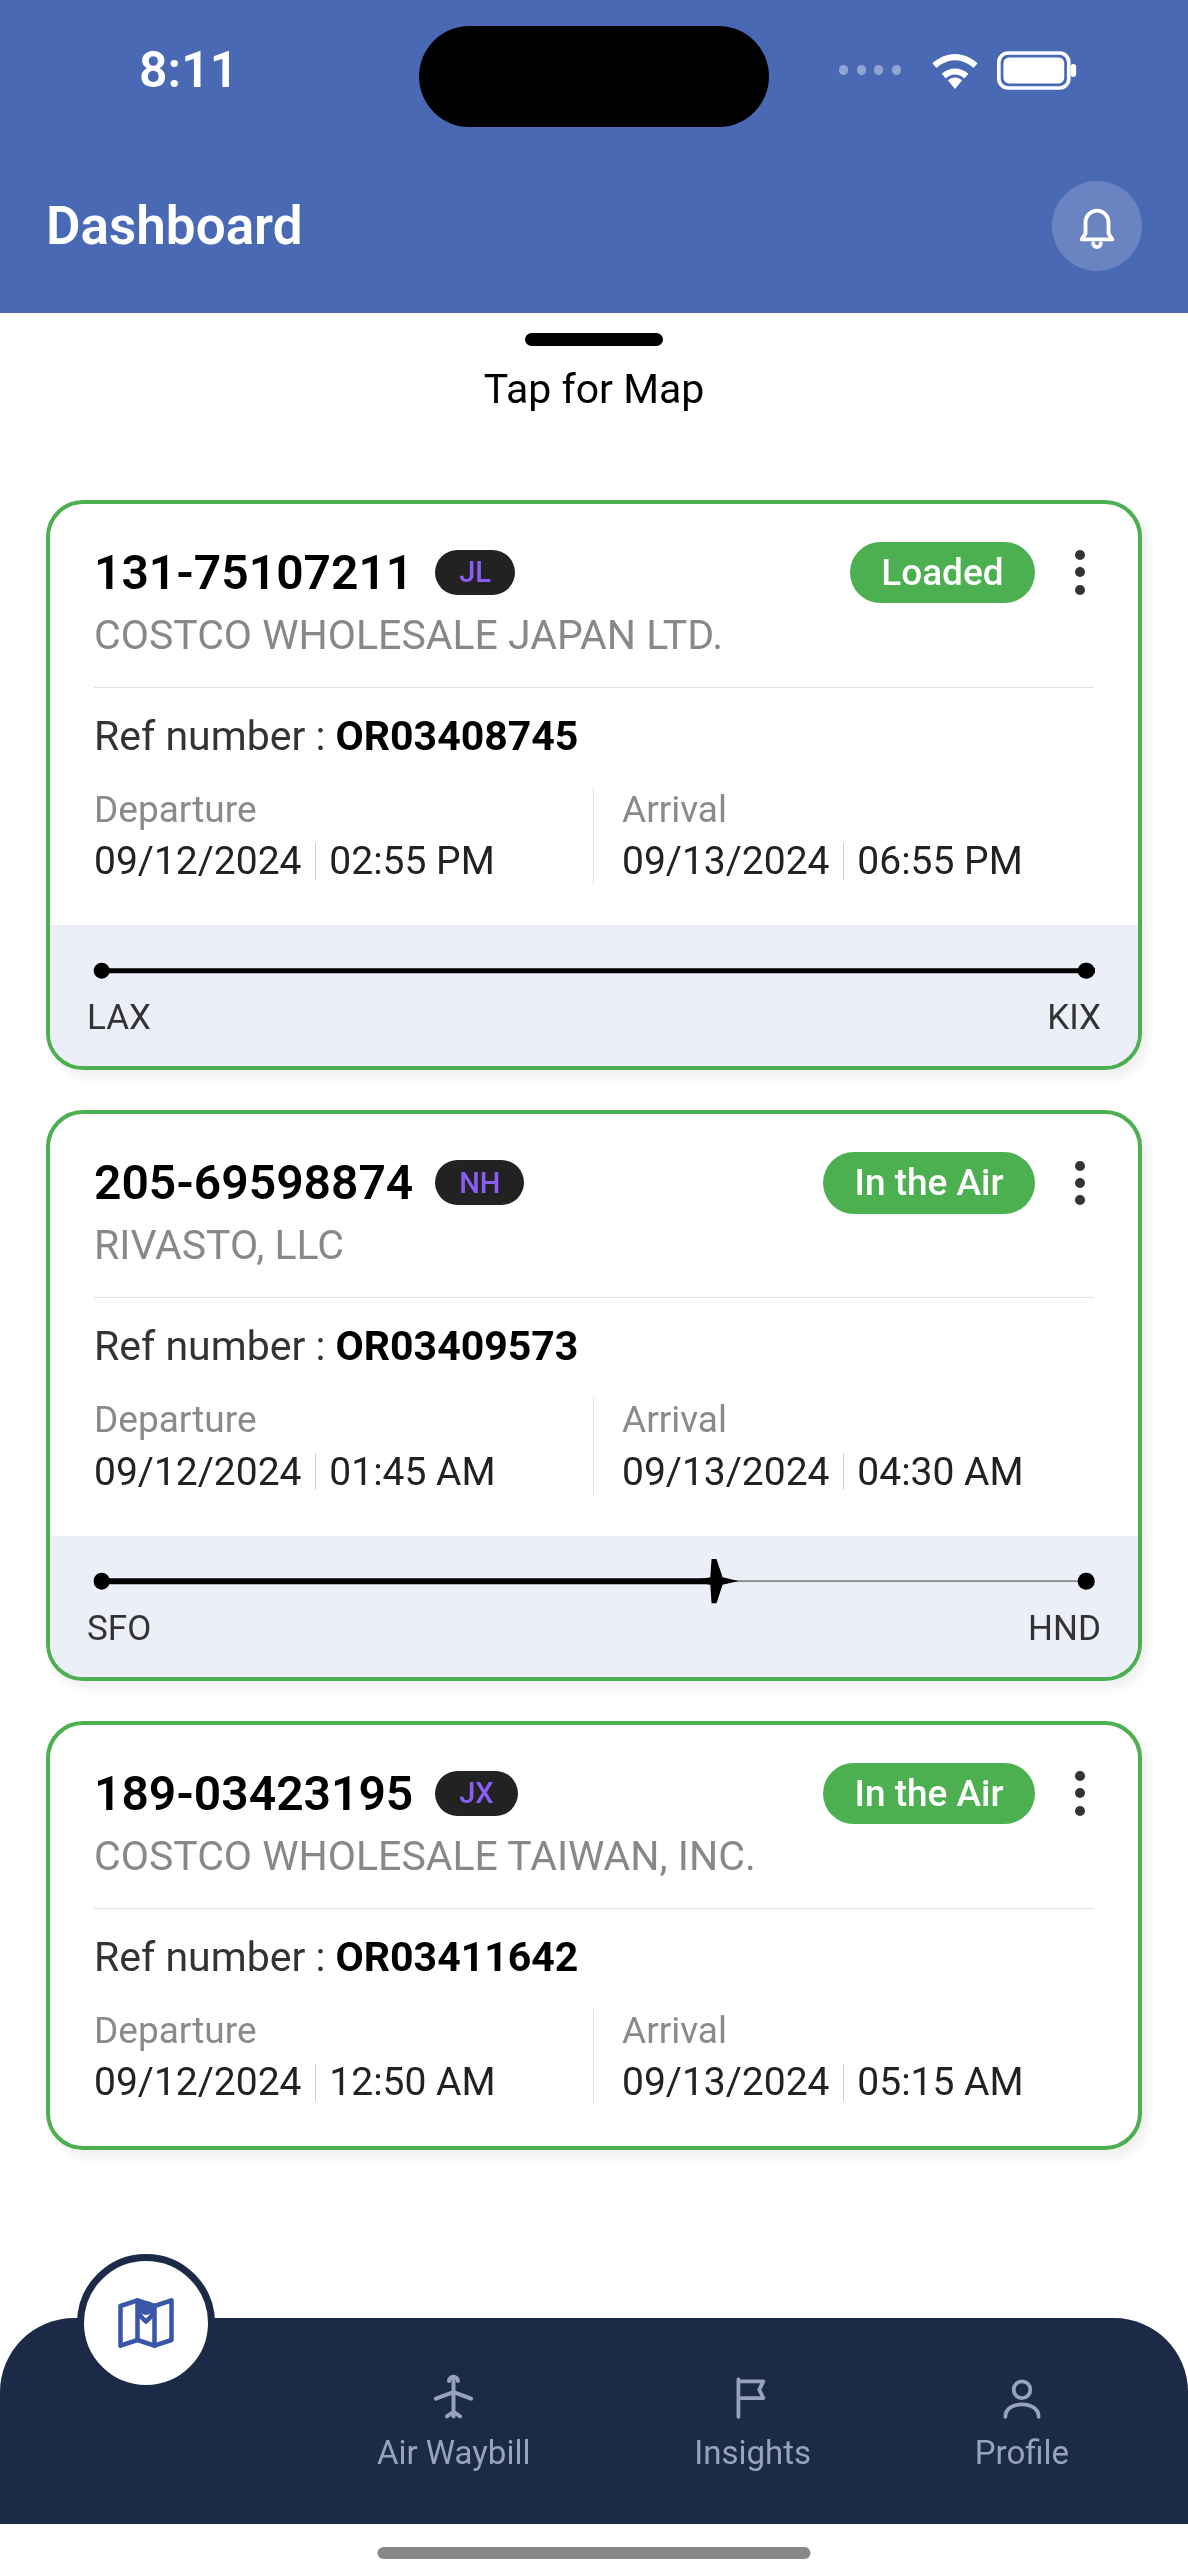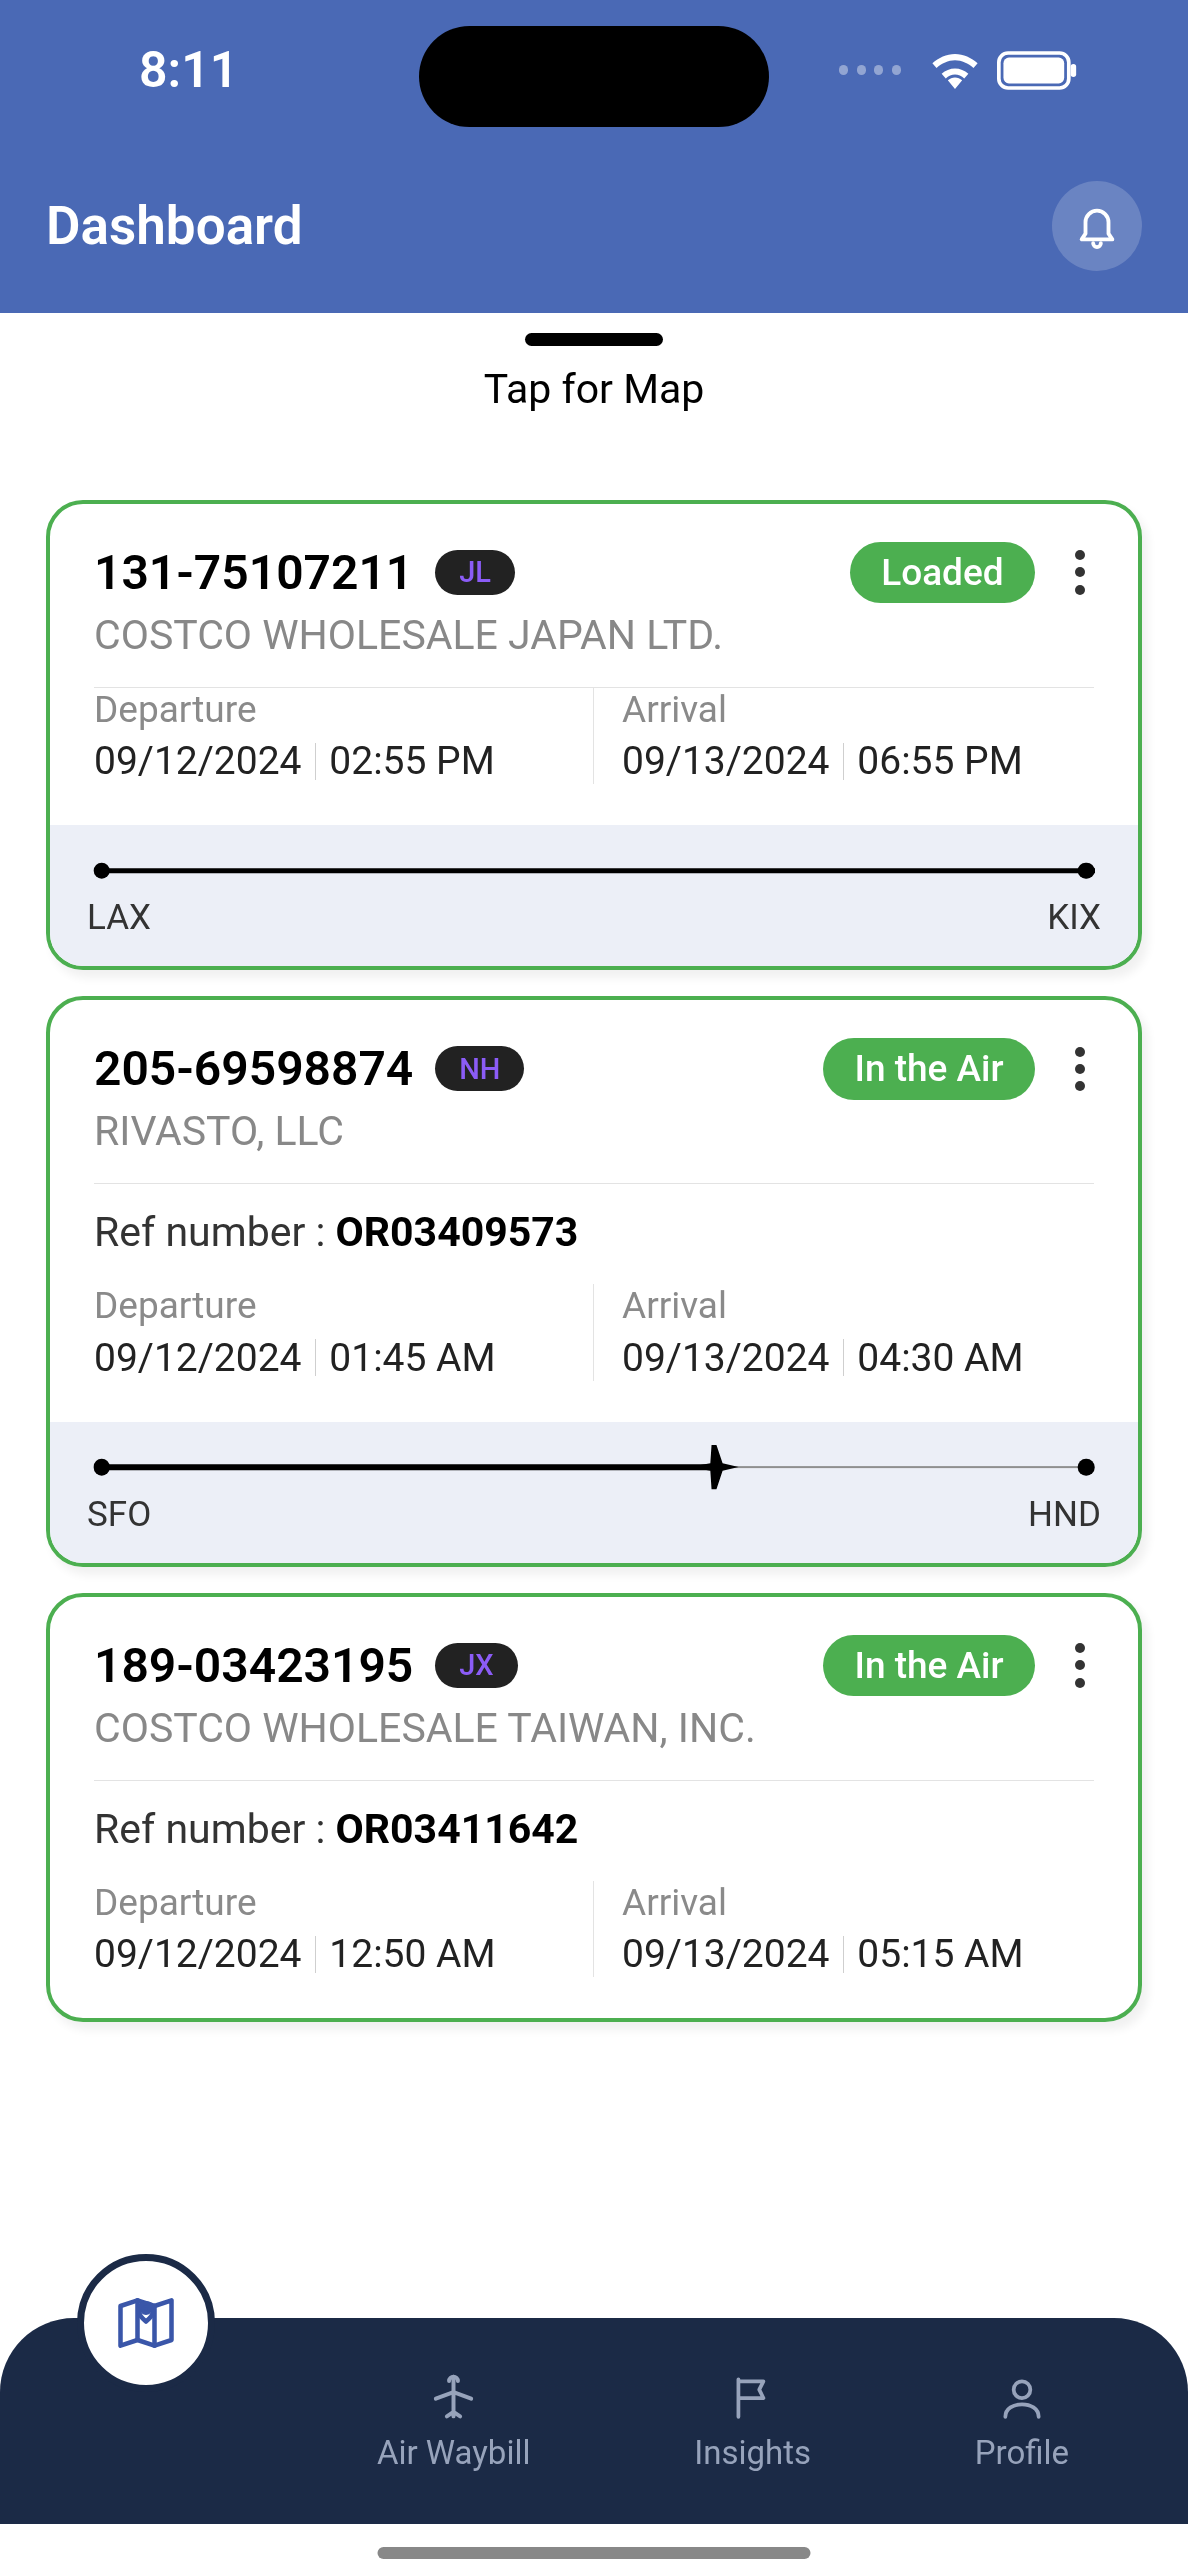--- a/index.html
+++ b/index.html
@@ -98,21 +98,21 @@
     font-size: 41px;
     color: #000;
     font-weight: 400;
   }
 
   
   .cards {
     padding: 52px 46px 203px 46px;
     display: flex;
     flex-direction: column;
-    gap: 26px;
+    gap: 40px;
   }
   .card {
     border: 4.6px solid #4caf50;
     border-radius: 37px;
     background: #fff;
     box-shadow: 5.5px 7.4px 9.2px rgba(0,0,0,0.06);
     overflow: hidden;
   }
   .card-top {
     padding: 37px 44px 0 44px;
@@ -364,20 +364,23 @@
         <div class="heading-right">
           <div class="status-pill">Loaded</div>
           <div class="kebab">
               <span></span>
               <span></span>
               <span></span>
             </div>
         </div>
       </div>
       <div class="company">COSTCO WHOLESALE JAPAN LTD.</div>
+      <div class="ref-row">
+        <span class="ref-label">Ref number : </span><span class="ref-value">OR03408745</span>
+      </div>
       <div class="times-row">
         <div class="times-col left">
           <div class="time-label">Departure</div>
           <div class="time-line">
             <span>09/12/2024</span>
             <span class="vdiv"></span>
             <span>02:55 PM</span>
           </div>
         </div>
         <div class="times-col right">

